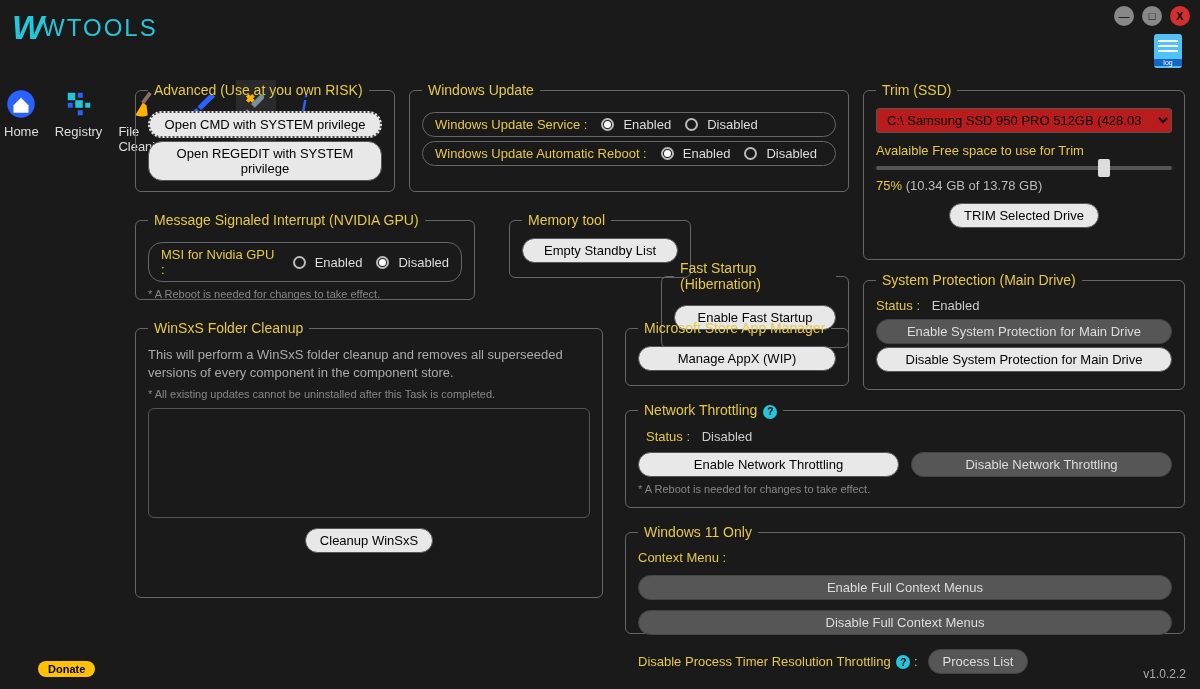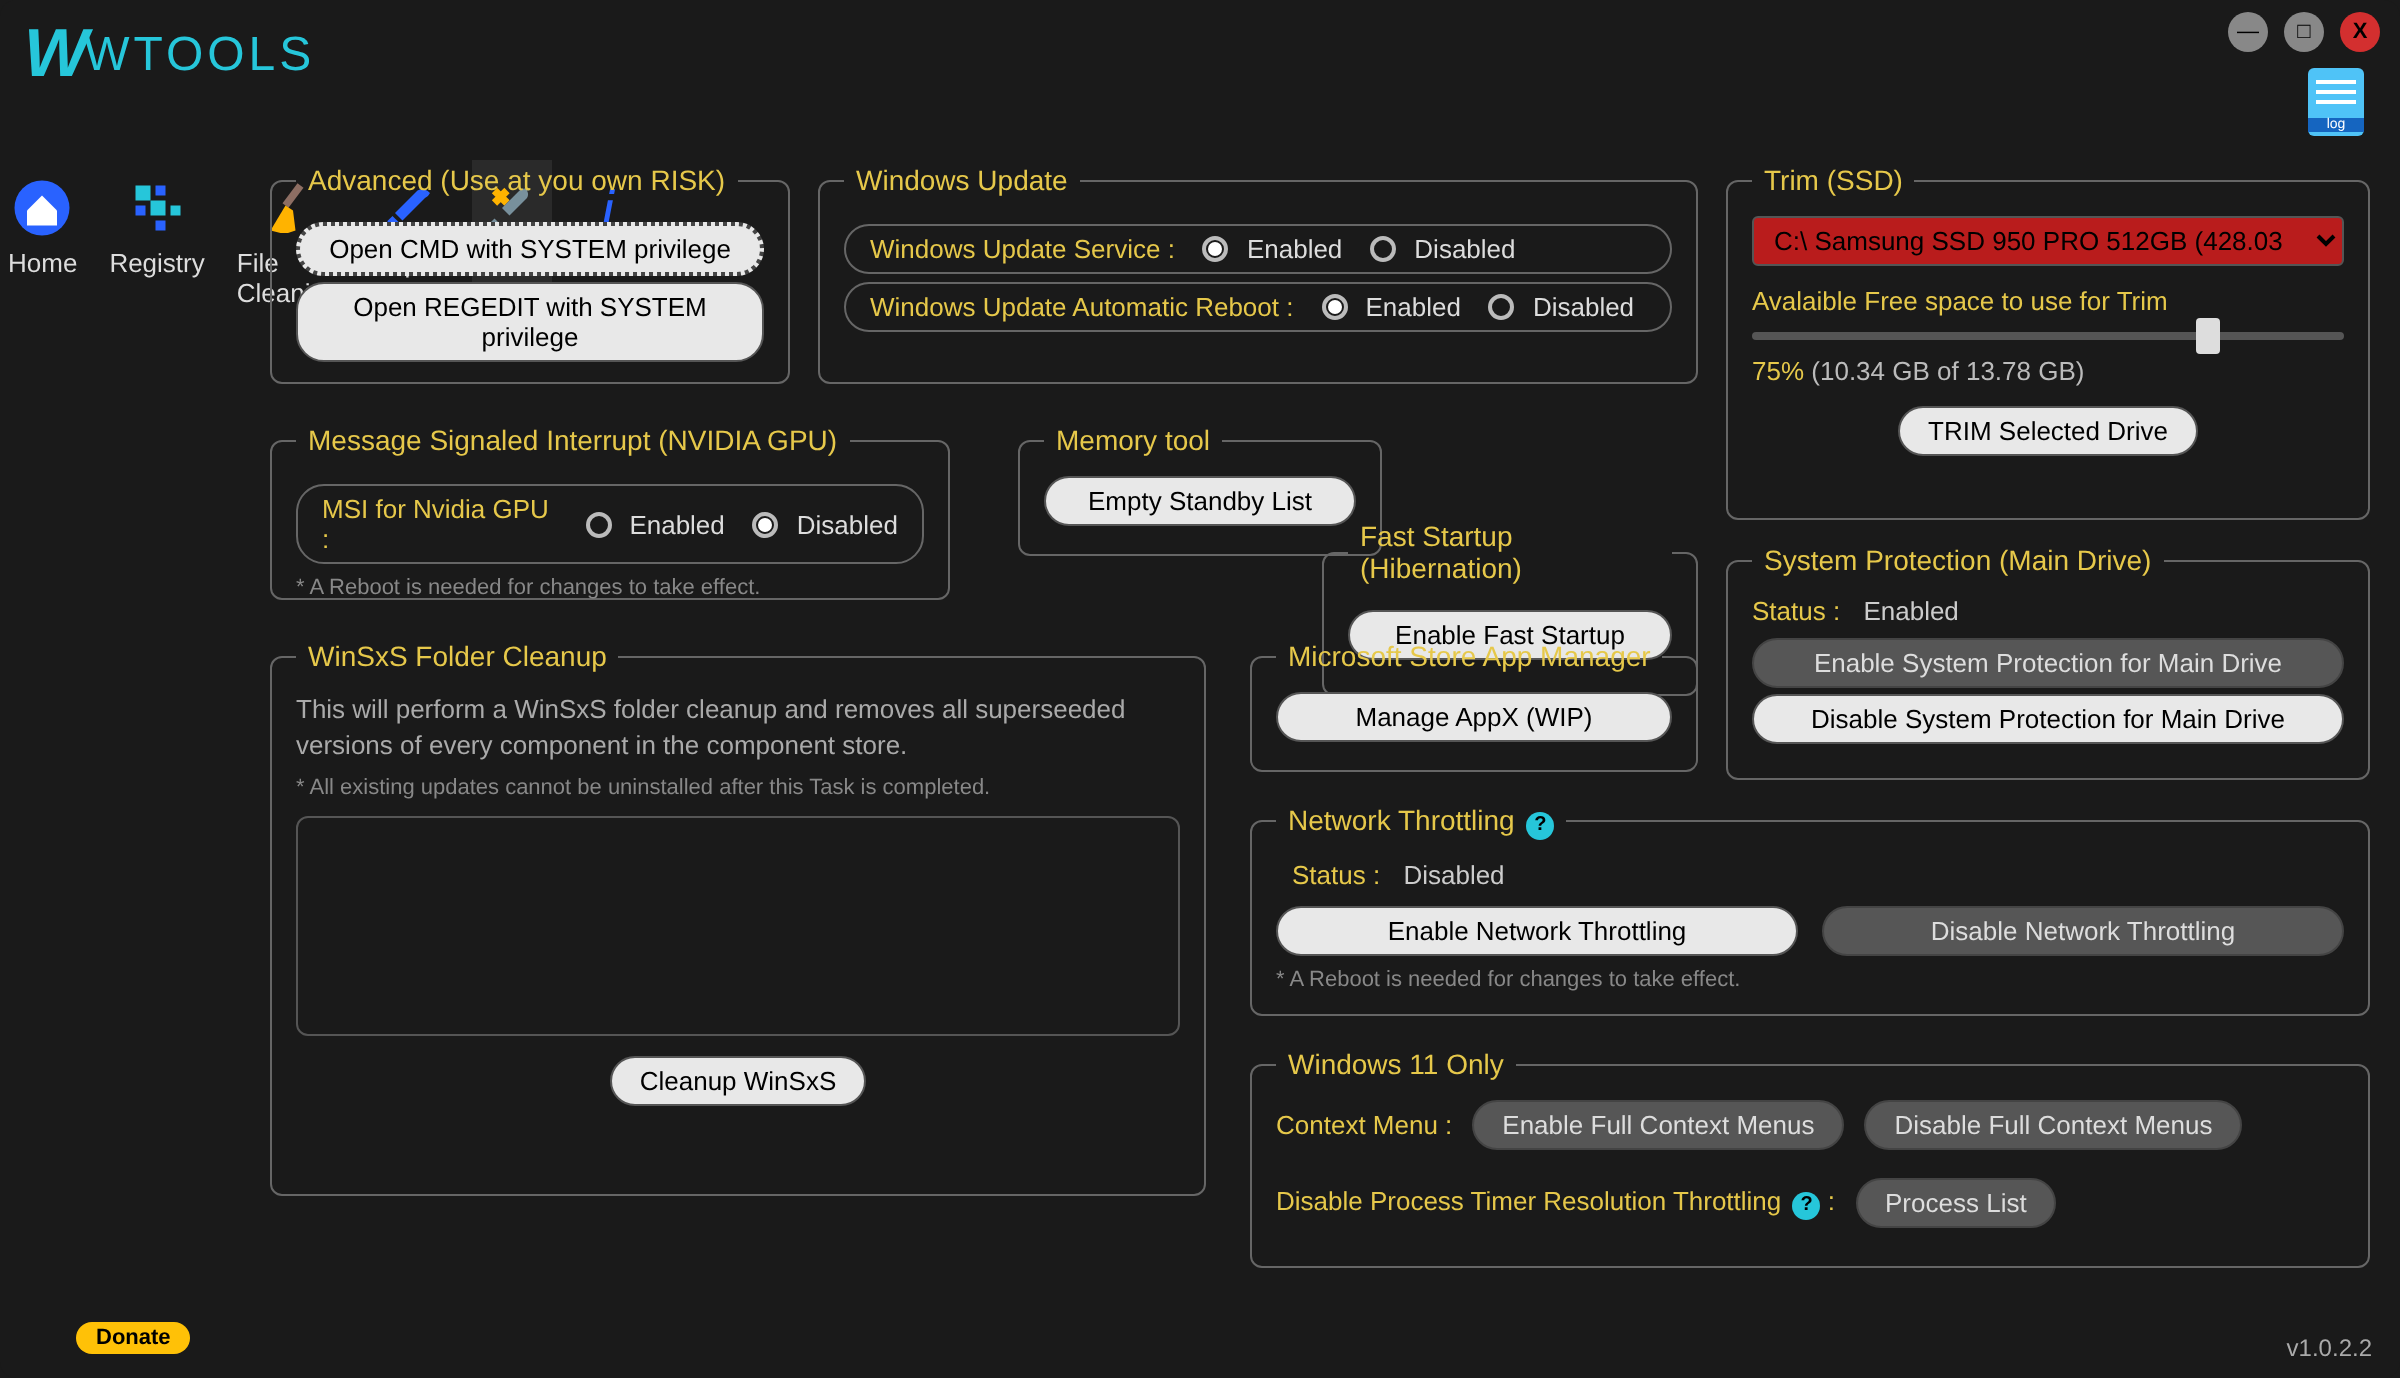--- a/index.html
+++ b/index.html
@@ -259,21 +259,21 @@
       </div>
       <div style="display:flex; gap:12px;">
         <button class="btn" style="flex:1;">Enable Network Throttling</button>
         <button class="btn dark" style="flex:1;">Disable Network Throttling</button>
       </div>
       <div class="note">* A Reboot is needed for changes to take effect.</div>
     </fieldset>
 
     <fieldset id="fs-win11">
       <legend>Windows 11 Only</legend>
-      <div style="display:flex; align-items:center; gap:10px; margin-bottom:14px;">
+      <div style="display:flex; gap:10px; margin-bottom:14px;flex-direction:column;">
         <span class="status-label">Context Menu :</span>
         <button class="btn dark">Enable Full Context Menus</button>
         <button class="btn dark">Disable Full Context Menus</button>
       </div>
       <div style="display:flex; align-items:center; gap:10px;">
         <span class="status-label"><span>Disable Process Timer Resolution Throttling</span> <span class="help">?</span> :</span>
         <button class="btn dark">Process List</button>
       </div>
     </fieldset>
 

